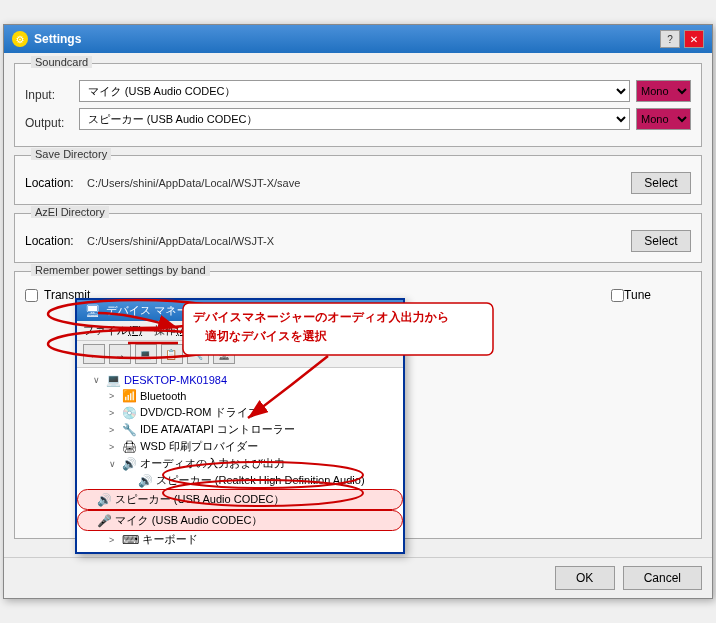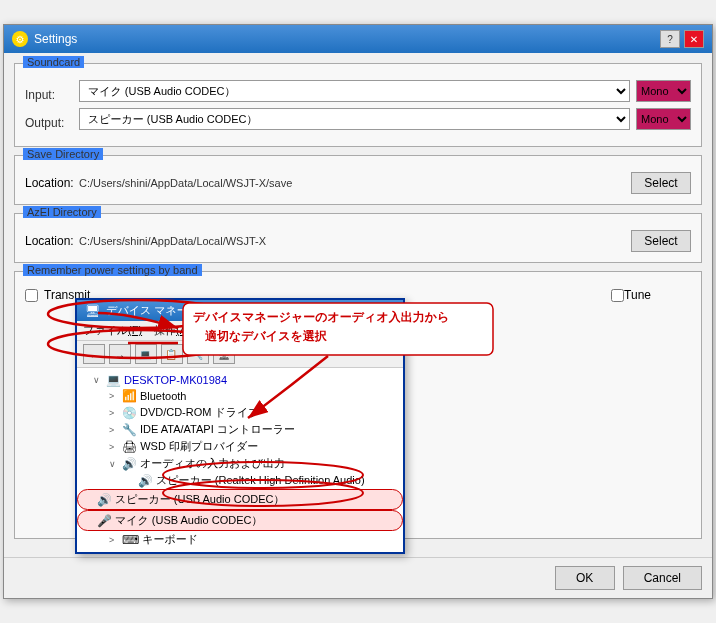--- a/index.html
+++ b/index.html
@@ -37,21 +37,21 @@
     .title-icon {
       width: 16px;
       height: 16px;
       background: #ffd700;
       border-radius: 50%;
       display: flex;
       align-items: center;
       justify-content: center;
       font-size: 10px;
     }
-    .title-text { font-size: 12px; font-weight: normal; }
+    .title-text { font-size: 12px; font-weight: bold; }
     .title-controls { display: flex; gap: 4px; }
     .title-btn {
       width: 20px; height: 18px;
       background: #e0e0e0;
       border: 1px solid #999;
       cursor: pointer;
       display: flex; align-items: center; justify-content: center;
       font-size: 10px; color: #333;
     }
     .title-btn.close { background: #e81123; color: white; }
@@ -87,22 +87,22 @@
     .group-box {
       border: 1px solid #aaa;
       margin-bottom: 8px;
       padding: 8px 10px 10px;
       position: relative;
       background: #f8f8f8;
     }
     .group-box-title {
       position: absolute;
       top: -8px;
-      left: 8px;
-      background: #3b82f6;
+      left: 16px;
+      background: #e5e5e5;
       padding: 0 4px;
       font-size: 11px;
       color: #333;
     }
 
     .form-row {
       display: flex;
       align-items: flex-end;
       margin-bottom: 6px;
       gap: 6px;
@@ -124,21 +124,21 @@
       width: 55px;
       height: 22px;
       border: 1px solid #999;
       background: #be185d;
       font-size: 11px;
     }
 
     .dir-row {
       display: flex;
       align-items: center;
-      gap: 2px;
+      gap: 10px;
     }
     .dir-label { font-size: 12px; min-width: 52px; }
     .dir-path {
       flex: 1;
       font-size: 11px;
       color: #333;
       overflow: hidden;
       text-overflow: ellipsis;
       white-space: nowrap;
     }

